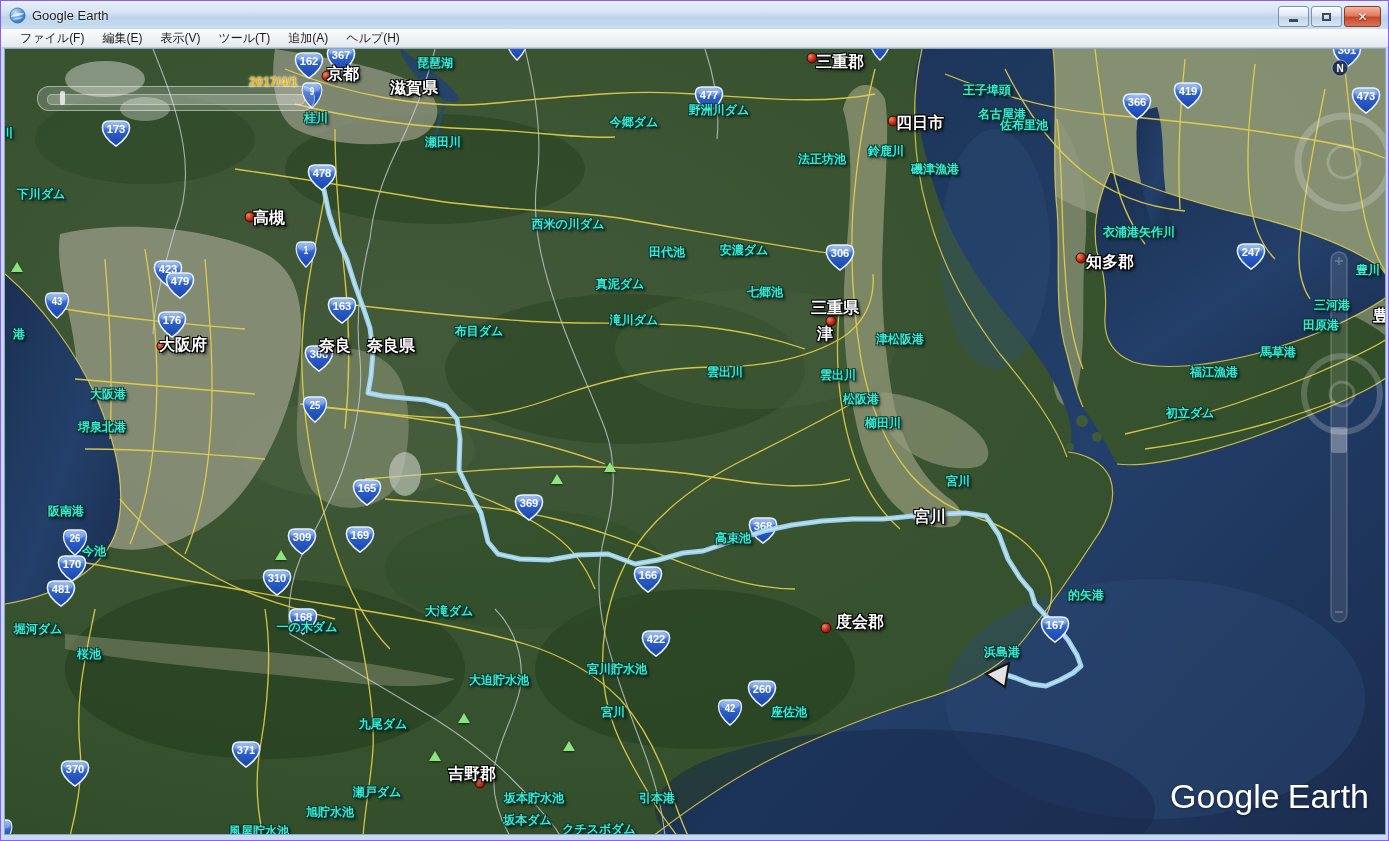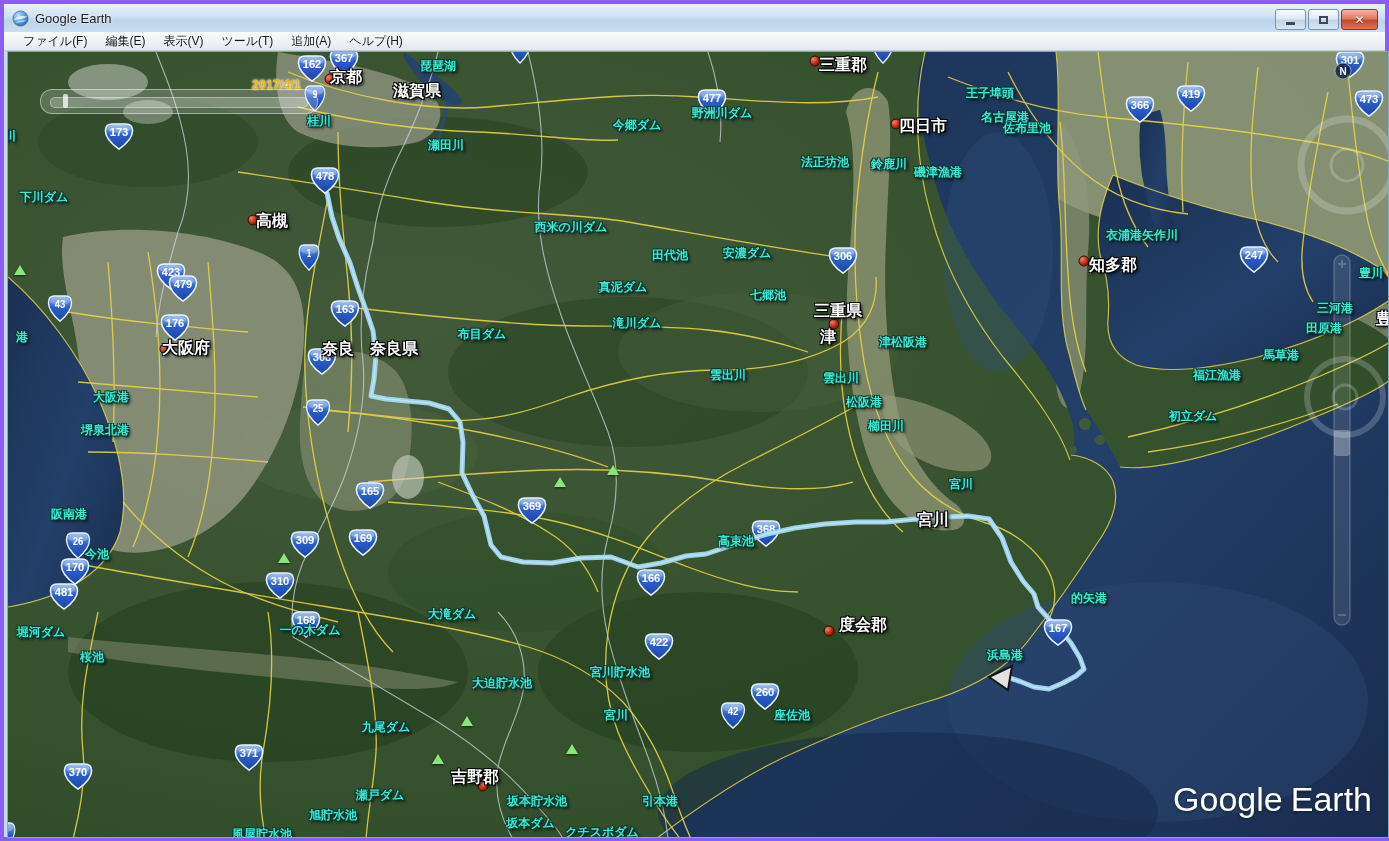--- a/index.html
+++ b/index.html
@@ -1,18 +1,18 @@
 <!DOCTYPE html>
 <html><head>
 <meta charset="utf-8">
 <style>
   html,body{margin:0;padding:0;width:1389px;height:841px;overflow:hidden;
     font-family:"Liberation Sans","DejaVu Sans",sans-serif;}
   .window{position:relative;width:1389px;height:841px;background:#c7dbf0;
-    box-sizing:border-box;border:4px solid #8b5cf6;}
+    box-sizing:border-box;border:1px solid #8b5cf6;}
   
   .titlebar{position:absolute;left:0;top:0;width:100%;height:28px;
     background:linear-gradient(#e8f1fb 0%,#d3e3f5 40%,#bcd3ea 60%,#cadef2 100%);
     display:flex;align-items:center;}
   .appicon{width:17px;height:17px;margin:0 6px 0 8px;}
   .apptitle{font-size:13px;color:#1d1d1d;text-shadow:0 0 3px #fff;}
   .winbtns{position:absolute;right:7px;top:5px;display:flex;gap:2px;}
   .wbtn{width:29px;height:19px;border:1px solid #7b93ab;border-radius:3px;
     background:linear-gradient(#fdfeff,#dde8f3 45%,#c3d4e6 55%,#d9e6f2);
     display:flex;align-items:center;justify-content:center;}
@@ -276,21 +276,21 @@
       <div class="lbl water" style="left: 325px; top: 763px;">旭貯水池</div>
       <div class="lbl water" style="left: 529px; top: 749px;">坂本貯水池</div>
       <div class="lbl water" style="left: 517px; top: 771px; padding-left: 11px;">坂本ダム</div>
       <div class="lbl water" style="left: 594px; top: 780px;">クチスボダム</div>
       <div class="lbl water" style="left: 652px; top: 749px;">引本港</div>
       <div class="lbl water" style="left: 254px; top: 782px;">風屋貯水池</div>
       <div class="lbl water" style="left: 784px; top: 663px;">座佐池</div>
       <div class="lbl water" style="left: 997px; top: 603px;">浜島港</div>
       <div class="lbl water" style="left: 1081px; top: 546px;">的矢港</div>
       <div class="lbl water" style="left: 817px; top: 110px;">法正坊池</div>
-      <div class="lbl water" style="left: 881px; top: 112px; text-align: right;">鈴鹿川</div>
+      <div class="lbl water" style="left: 881px; top: 102px; text-align: right;">鈴鹿川</div>
       <div class="lbl water" style="left: 930px; top: 120px;">磯津漁港</div>
       <div class="lbl water" style="left: 982px; top: 41px;">王子埠頭</div>
       <div class="lbl water" style="left: 997px; top: 65px;">名古屋港</div>
       <div class="lbl water" style="left: 1019px; top: 76px;">佐布里池</div>
       <div class="lbl water" style="left: 1134px; top: 183px;">衣浦港矢作川</div>
       <div class="lbl water" style="left: 1363px; top: 221px;">豊川</div>
       <div class="lbl water" style="left: 1327px; top: 256px;">三河港</div>
       <div class="lbl water" style="left: 1316px; top: 276px;">田原港</div>
       <div class="lbl water" style="left: 1273px; top: 303px;">馬草港</div>
       <div class="lbl water" style="left: 1209px; top: 323px;">福江漁港</div>
@@ -419,21 +419,21 @@
       <div class="shield" style="width: 33px; left: 1132px; top: 57px;"><svg width="100%" height="100%" viewBox="0 0 34 31" preserveAspectRatio="none">
           <path d="M3,10 Q3,3 10,3 L24,3 Q31,3 31,10 Q31,19 17,29 Q3,19 3,10" fill="url(#shieldg)" stroke="#e9f2ff" stroke-width="1.6"></path>
           <ellipse cx="17" cy="8" rx="12" ry="4.5" fill="#ffffff" opacity="0.25"></ellipse>
           <text x="17" y="15.5" text-anchor="middle" font-size="11.5" font-weight="bold" fill="#ffffff" font-family="Liberation Sans, sans-serif">366</text>
         </svg></div>
       <div class="shield" style="width: 33px; left: 1183px; top: 46px;"><svg width="100%" height="100%" viewBox="0 0 34 31" preserveAspectRatio="none">
           <path d="M3,10 Q3,3 10,3 L24,3 Q31,3 31,10 Q31,19 17,29 Q3,19 3,10" fill="url(#shieldg)" stroke="#e9f2ff" stroke-width="1.6"></path>
           <ellipse cx="17" cy="8" rx="12" ry="4.5" fill="#ffffff" opacity="0.25"></ellipse>
           <text x="17" y="15.5" text-anchor="middle" font-size="11.5" font-weight="bold" fill="#ffffff" font-family="Liberation Sans, sans-serif">419</text>
         </svg></div>
-      <div class="shield" style="width: 33px; left: 1342px; top: 12px;"><svg width="100%" height="100%" viewBox="0 0 34 31" preserveAspectRatio="none">
+      <div class="shield" style="width: 33px; left: 1342px; top: 5px;"><svg width="100%" height="100%" viewBox="0 0 34 31" preserveAspectRatio="none">
           <path d="M3,10 Q3,3 10,3 L24,3 Q31,3 31,10 Q31,19 17,29 Q3,19 3,10" fill="url(#shieldg)" stroke="#e9f2ff" stroke-width="1.6"></path>
           <ellipse cx="17" cy="8" rx="12" ry="4.5" fill="#ffffff" opacity="0.25"></ellipse>
           <text x="17" y="15.5" text-anchor="middle" font-size="11.5" font-weight="bold" fill="#ffffff" font-family="Liberation Sans, sans-serif">301</text>
         </svg></div>
       <div class="shield" style="width: 33px; left: 1361px; top: 51px;"><svg width="100%" height="100%" viewBox="0 0 34 31" preserveAspectRatio="none">
           <path d="M3,10 Q3,3 10,3 L24,3 Q31,3 31,10 Q31,19 17,29 Q3,19 3,10" fill="url(#shieldg)" stroke="#e9f2ff" stroke-width="1.6"></path>
           <ellipse cx="17" cy="8" rx="12" ry="4.5" fill="#ffffff" opacity="0.25"></ellipse>
           <text x="17" y="15.5" text-anchor="middle" font-size="11.5" font-weight="bold" fill="#ffffff" font-family="Liberation Sans, sans-serif">473</text>
         </svg></div>
       <div class="shield" style="width: 33px; left: 1246px; top: 207px;"><svg width="100%" height="100%" viewBox="0 0 34 31" preserveAspectRatio="none">

